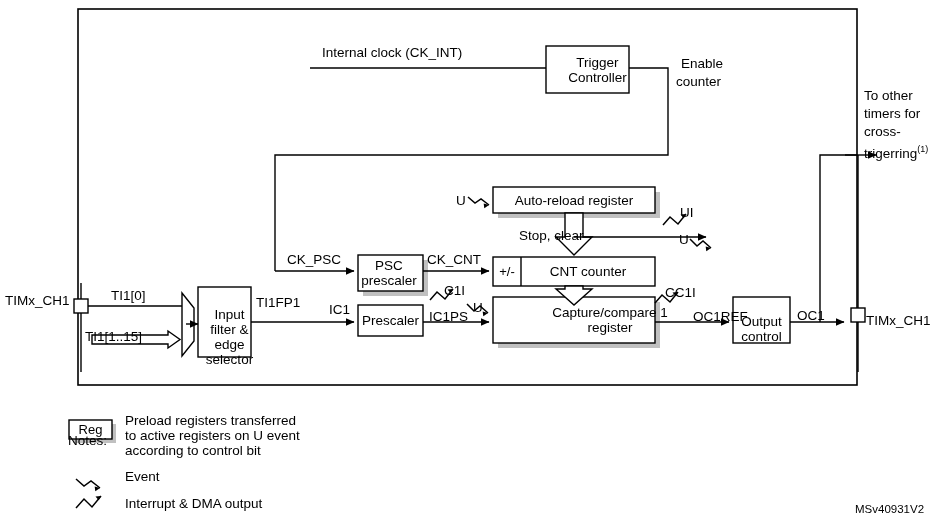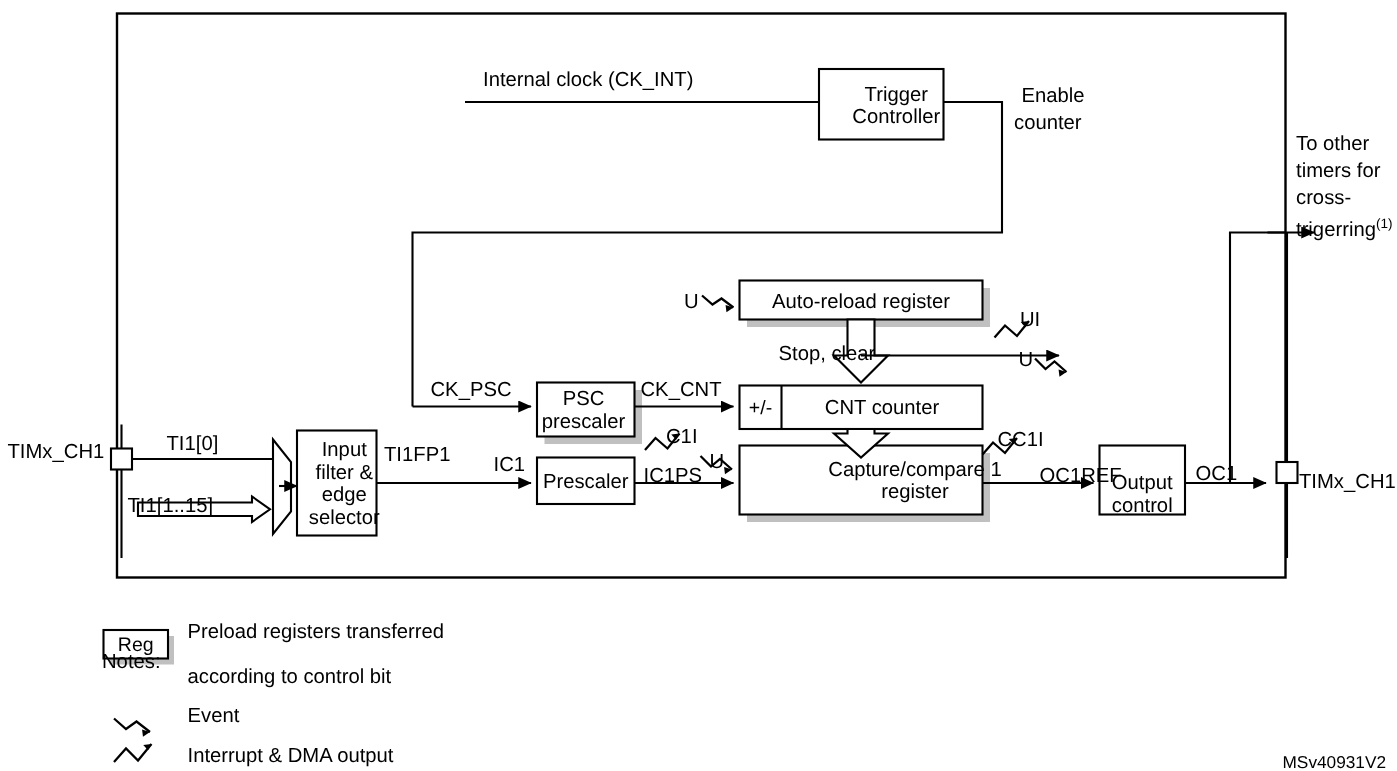--- a/index.html
+++ b/index.html
@@ -123,21 +123,21 @@
 
       <path d="M76,508 L84,499 L92,507 L101,496" stroke-width="1.5"></path>
       <path d="M101,496 l-5.5,0.6 l3.2,3.6 z" fill="#000" stroke="none"></path>
     </g>
   </svg>
 
   <div class="boxtxt" style="left:546px;top:46px;width:103px;height:47px;">
     <span><span>Trigger</span><br><span>Controller</span></span>
   </div>
 
-  <div class="boxtxt" style="left:198px;top:287px;width:63px;height:70px;">
+  <div class="boxtxt" style="left:198px;top:302px;width:63px;height:70px;">
     <span><span>Input</span><br><span>filter &amp;</span><br><span>edge</span><br><span>selector</span></span>
   </div>
 
   <div class="boxtxt" style="left:358px;top:255px;width:62px;height:36px;">
     <span><span>PSC</span><br><span>prescaler</span></span>
   </div>
 
   <div class="boxtxt" style="left:358px;top:305px;width:65px;height:31px;">
     <span>Prescaler</span>
   </div>
@@ -191,20 +191,21 @@
   <div class="lbl" style="left:660px;top:309px;padding-left:33px;">OC1REF</div>
   <div class="lbl" style="left:797px;top:308px;">OC1</div>
   <div class="lbl" style="left:866px;top:313px;">TIMx_CH1</div>
 
   <div class="lbl" style="left:68px;top:398px;margin-top:35px;">Notes:</div>
 
   <div class="boxtxt" style="left:69px;top:420px;width:43px;height:19px;font-size:13px;">
     <span>Reg</span>
   </div>
   <div class="lbl" style="left:125px;top:413px;">Preload registers transferred</div>
+  <div class="lbl" style="left:125px;top:428px;">to active registers on U event</div>
   <div class="lbl" style="left:125px;top:443px;">according to control bit</div>
 
   <div class="lbl" style="left:125px;top:469px;">Event</div>
   <div class="lbl" style="left:125px;top:496px;">Interrupt &amp; DMA output</div>
 
   <div class="msv" style="left:855px;top:503px;">MSv40931V2</div>
 
 </div>
 
 </body></html>

